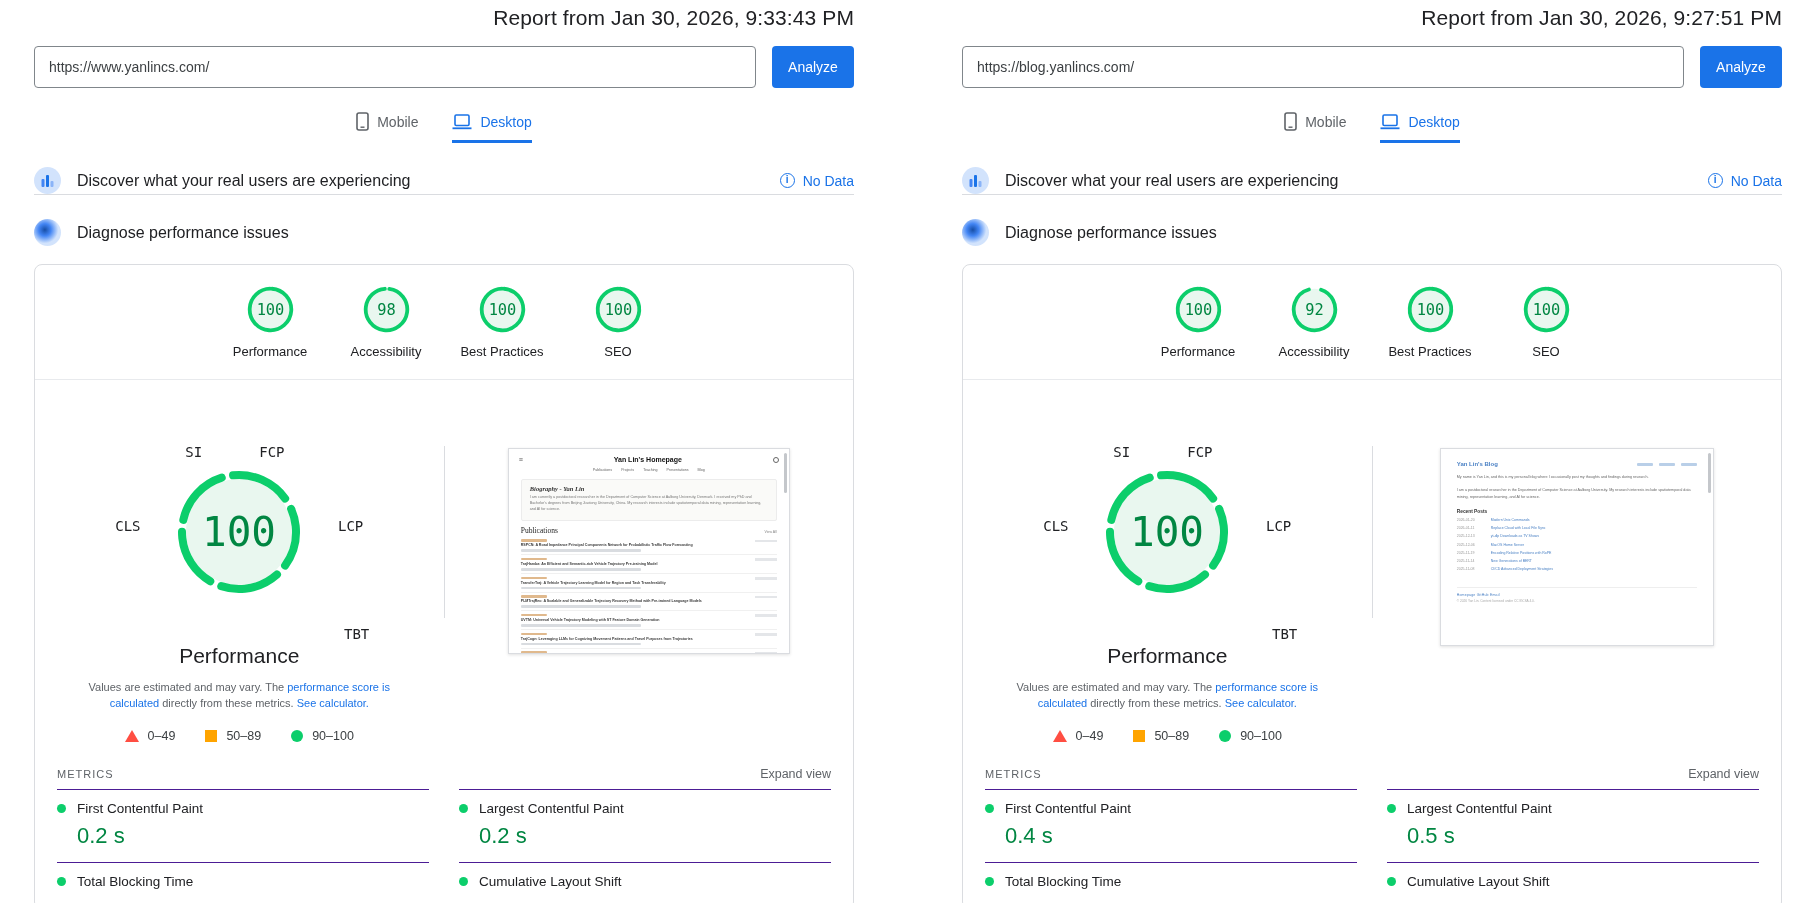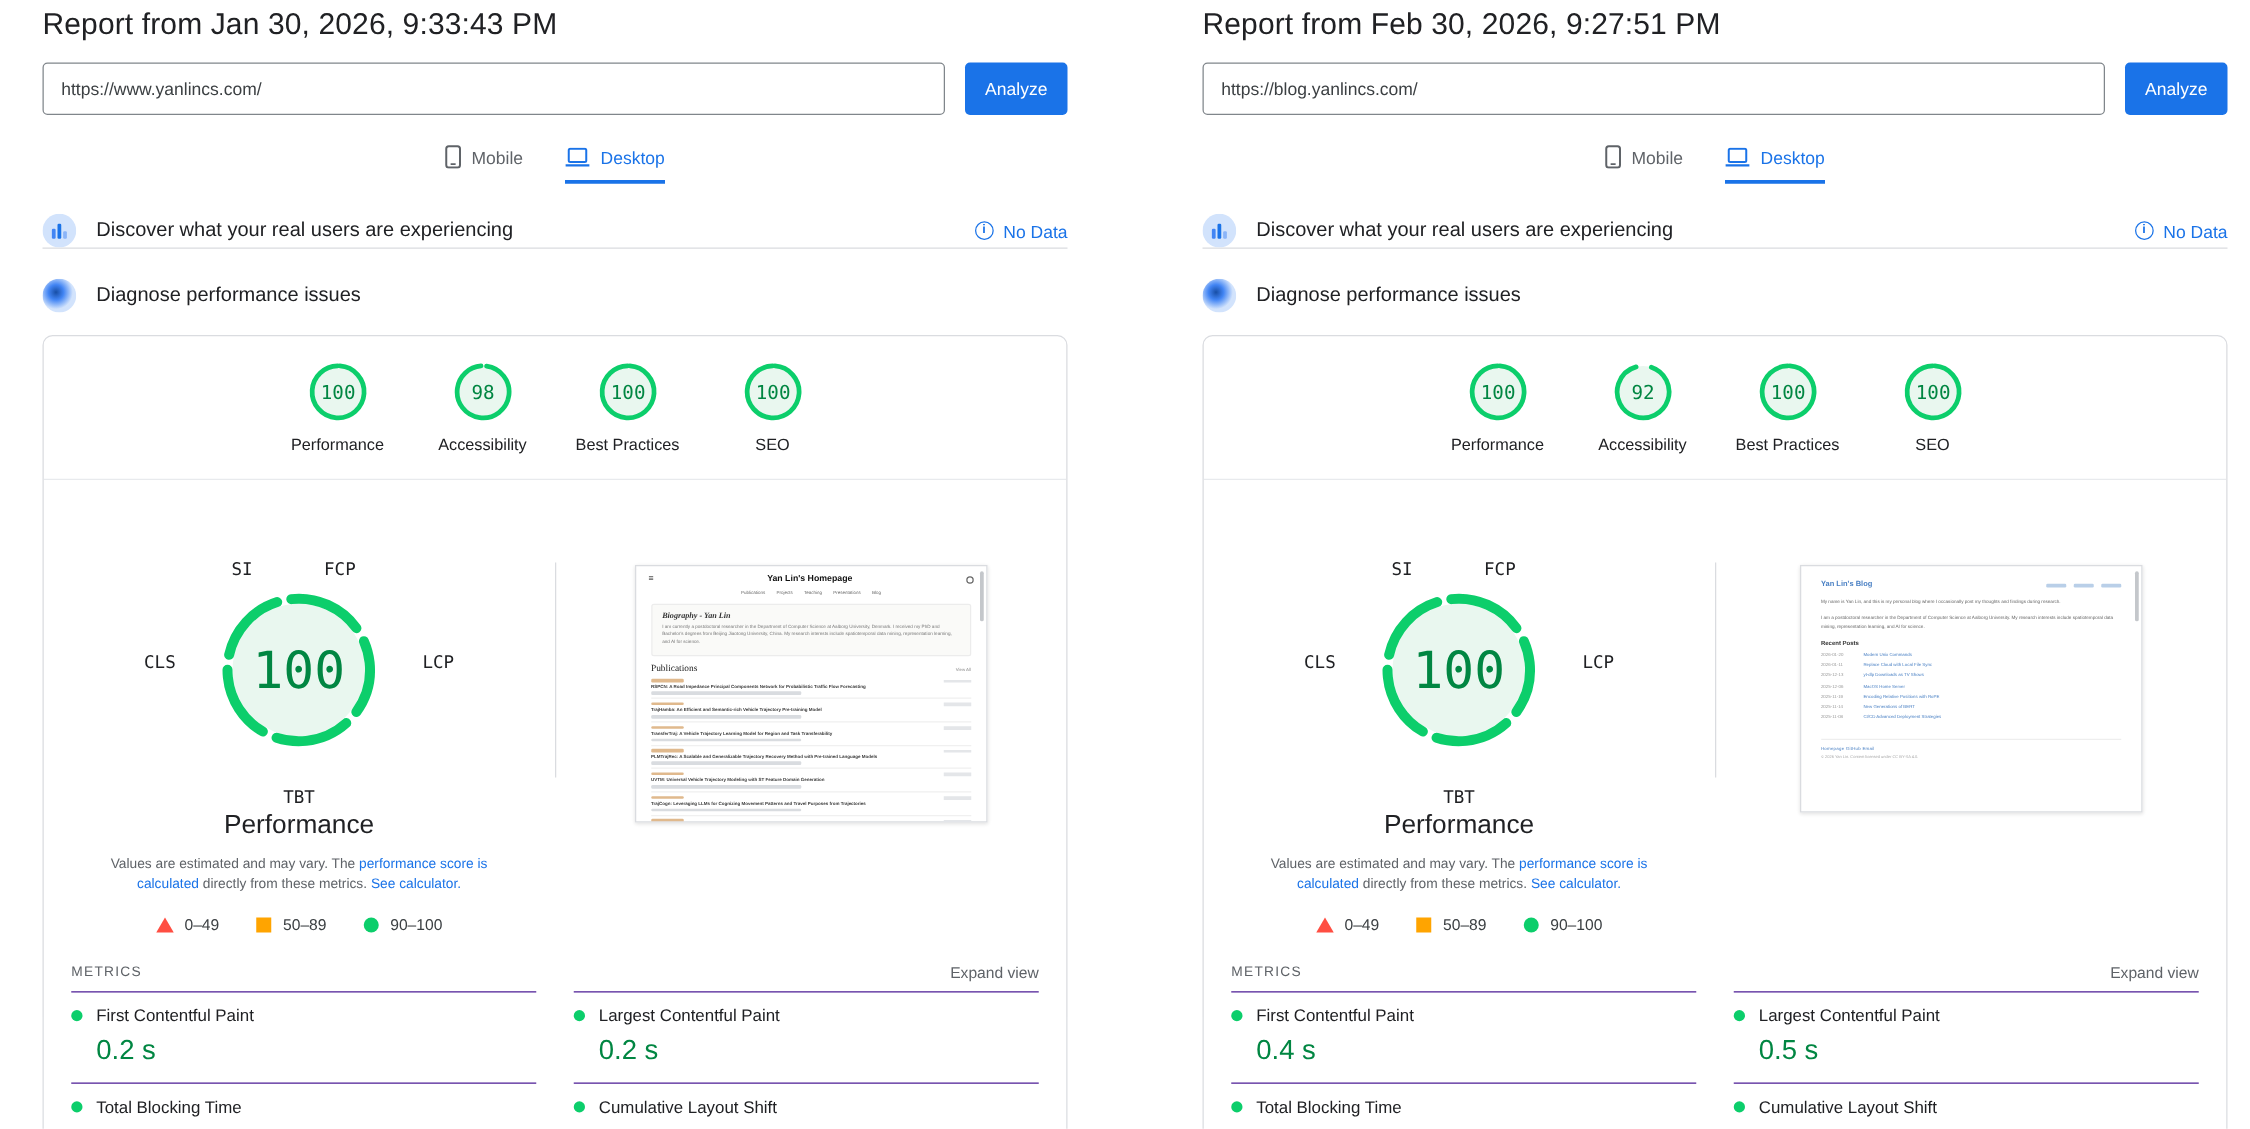--- a/index.html
+++ b/index.html
@@ -1,21 +1,21 @@
 <!DOCTYPE html>
 <html><head>
 <meta charset="utf-8">
 <style>
   * { margin:0; padding:0; box-sizing:border-box; }
   html,body { width:1800px; height:903px; overflow:hidden; background:#fff;
     font-family:"Liberation Sans", sans-serif; color:#202124; }
   .page { display:flex; padding:6px 0 0 34px; gap:108px; }
   .panel { width:820px; flex:0 0 820px; }
 
-  .report-title { font-size:24px; font-weight:400; color:#202124; letter-spacing:.1px; }
+  .report-title { font-size:21px; font-weight:400; color:#202124; letter-spacing:.1px;text-align:right; }
 
   .search-row { display:flex; margin-top:16px; align-items:center; }
   .url-input { flex:1; height:42px; border:1px solid #80868b; border-radius:4px;
     padding:0 14px; font-size:14px; color:#3c4043; font-family:"Liberation Sans",sans-serif; outline:none; }
   .analyze-btn { width:82px; height:42px; margin-left:16px; background:#1a73e8; color:#fff;
     border:none; border-radius:4px; font-size:14px; font-weight:500; cursor:pointer;
     font-family:"Liberation Sans",sans-serif; }
 
   .tabs { display:flex; justify-content:center; gap:34px; margin-top:24px; }
   .tab { display:flex; align-items:center; gap:8px; font-size:14px; color:#5f6368;
@@ -57,21 +57,21 @@
   .gauge-seg { fill:none; stroke:#0cce6b; stroke-width:8; stroke-linecap:round;
     stroke-dasharray:59.6 12; transform:rotate(-96deg); transform-origin:66px 66px; }
   .gauge-score { font-family:"DejaVu Sans Mono","Liberation Mono",monospace; font-size:41px;
     fill:#018642; text-anchor:middle; }
   .gauge-metric { position:absolute; font-family:"DejaVu Sans Mono","Liberation Mono",monospace;
     font-size:14px; color:#202124; }
   .gm-si  { left:76px;  top:0; }
   .gm-fcp { left:150px; top:0; }
   .gm-cls { left:6px;   top:74px; }
   .gm-lcp { right:6px;  top:74px; }
-  .gm-tbt { left:0; right:0; bottom:0; text-align:center; }
+  .gm-tbt { left:0; right:0; bottom:0; text-align:right; }
   .gauge-name { font-size:21px; color:#202124; margin-top:2px; }
   .disclaimer { margin-top:12px; width:344px; text-align:center; font-size:11px;
     line-height:1.45; color:#5f6368; }
   .disclaimer a { color:#1a73e8; text-decoration:none; }
   .legend { display:flex; justify-content:center; gap:30px; margin-top:17px; font-size:12.5px; color:#3c4043; }
   .legend-item { display:flex; align-items:center; gap:9px; }
   .lg-triangle { width:0; height:0; border-left:7px solid transparent; border-right:7px solid transparent;
     border-bottom:12px solid #ff4e42; }
   .lg-square { width:12px; height:12px; background:#ffa400; }
   .lg-circle { width:12px; height:12px; border-radius:50%; background:#0cce6b; }
@@ -372,21 +372,21 @@
               <span>Cumulative Layout Shift</span>
             </div>
 
         </div>
         </div>
 
     </div>
   </div>
 
   <div class="panel">
-    <div class="report-title">Report from Feb 30, 2026, 9:27:51 PM</div>
+    <div class="report-title">Report from Jan 30, 2026, 9:27:51 PM</div>
     <div class="search-row">
       <input class="url-input" value="https://blog.yanlincs.com/" style="">
       <button class="analyze-btn">Analyze</button>
     </div>
     <div class="tabs">
       <div class="tab">
         <span>
           <svg width="13" height="19" viewBox="0 0 13 19">
               <rect x="1" y="1" width="11" height="17" rx="2" fill="none" stroke="#5f6368" stroke-width="1.6"></rect>
               <line x1="4.5" y1="15.2" x2="8.5" y2="15.2" stroke="#5f6368" stroke-width="1.4"></line>

